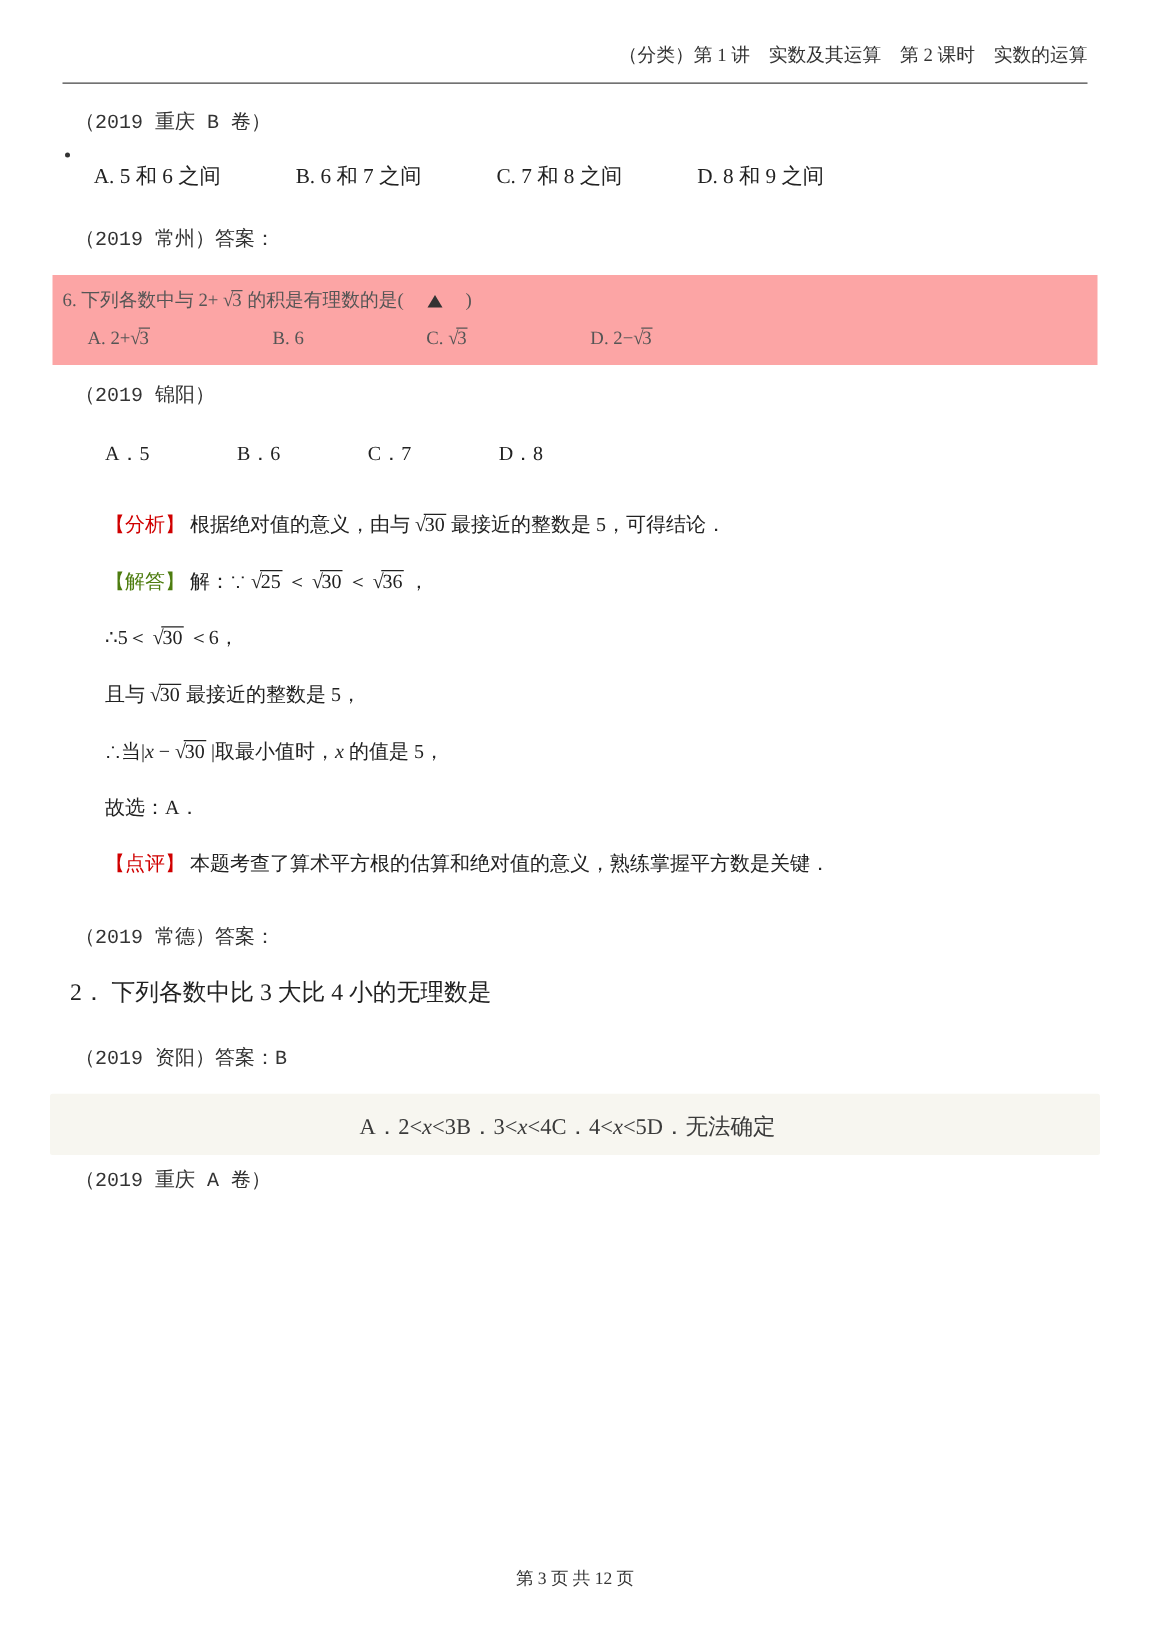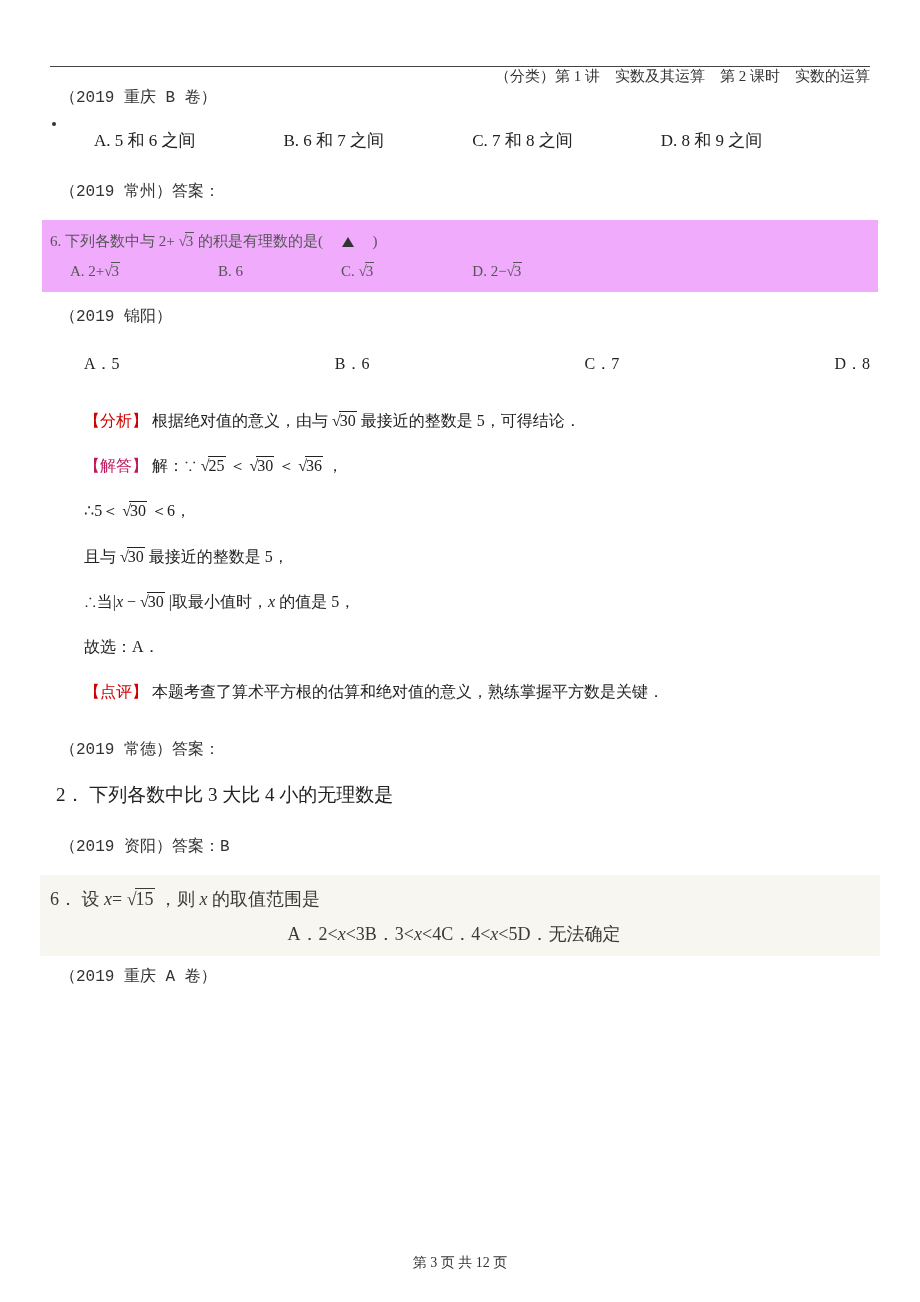--- a/index.html
+++ b/index.html
@@ -13,62 +13,61 @@
     position: relative;
     padding: 32px 50px 0 50px;
   }
   .header-right {
     position: absolute;
     top: 35px;
     right: 50px;
     font-family: "SimSun", serif;
     font-size: 15px;
     color: #333;
-    margin-top: 32px;
   }
   .hr-line {
     border-top: 1px solid #444;
     margin: 8px 0 20px 0;
     width: 100%;
   }
   .src-label {
     font-family: Liberation Mono, monospace;
     font-size: 16px;
     color: #333;
     margin: 8px 0 18px 10px;
   }
   .answer-red {
     color: #d00000;
   }
   .answer-green {
-    color: #be185d;
+    color: #4d7c0f;
   }
   .q-block {
     margin: 6px 0 24px 0;
     font-size: 17px;
     line-height: 1.8;
   }
   .q7 {
     margin-left: 12px;
   }
   .q7 .stem {
     font-family: "SimSun", serif;
     font-size: 17px;
     color: #333;
   }
   .q7 .options {
     display: flex;
-    gap: 88px;
-    margin-left: 32px;
+    gap: 60px;
+    margin-left: 13px;
     margin-top: 2px;
     font-size: 17px;
   }
   .q7 .options .opt { white-space: nowrap; }
   .shade {
-    background: #f0abfc;
+    background: #fca5a5;
     padding: 6px 8px;
     margin: 0 -8px 14px -8px;
   }
   .q6cz {
     font-size: 15px;
     color: #555;
     line-height: 2.0;
   }
   .q6cz .options {
     display: flex;
@@ -77,25 +76,24 @@
     font-size: 15px;
   }
   .q6jy {
     margin-left: 10px;
     font-size: 16px;
     line-height: 2.4;
   }
   .q6jy .stem { margin-bottom: 12px; }
   .q6jy .options {
     display: flex;
-    gap: 110px;
+    gap: 70px;
     margin-left: 24px;
     margin-top: 6px;
     margin-bottom: 20px;
-    justify-content: space-between;
   }
   .analysis {
     margin-left: 24px;
     margin-top: 8px;
     line-height: 2.2;
   }
   .analysis p { margin: 10px 0; }
   .sqrt {
     display: inline-block;
     position: relative;
@@ -294,26 +292,20 @@
 <div class="q-block q2cd">
   <div>
     <span>2．</span>
     <span>下列各数中比 3 大比 4 小的无理数是</span>
   </div>
 </div>
 
 <div class="src-label">（2019 资阳）答案：B</div>
 
 <div class="q-block photo-strip q6zy">
-  <div>
-    <span>6．</span>
-    <span>设 <span class="italic">x</span>=</span>
-    <span class="sqrt"><span class="radic-over">15</span></span>
-    <span>，则 <span class="italic">x</span> 的取值范围是</span>
-  </div>
   <div class="options">
     <span>A．2&lt;<span class="italic">x</span>&lt;3</span>
     <span>B．3&lt;<span class="italic">x</span>&lt;4</span>
     <span>C．4&lt;<span class="italic">x</span>&lt;5</span>
     <span>D．无法确定</span>
   </div>
 </div>
 
 <div class="src-label">（2019 重庆 A 卷）</div>
 

